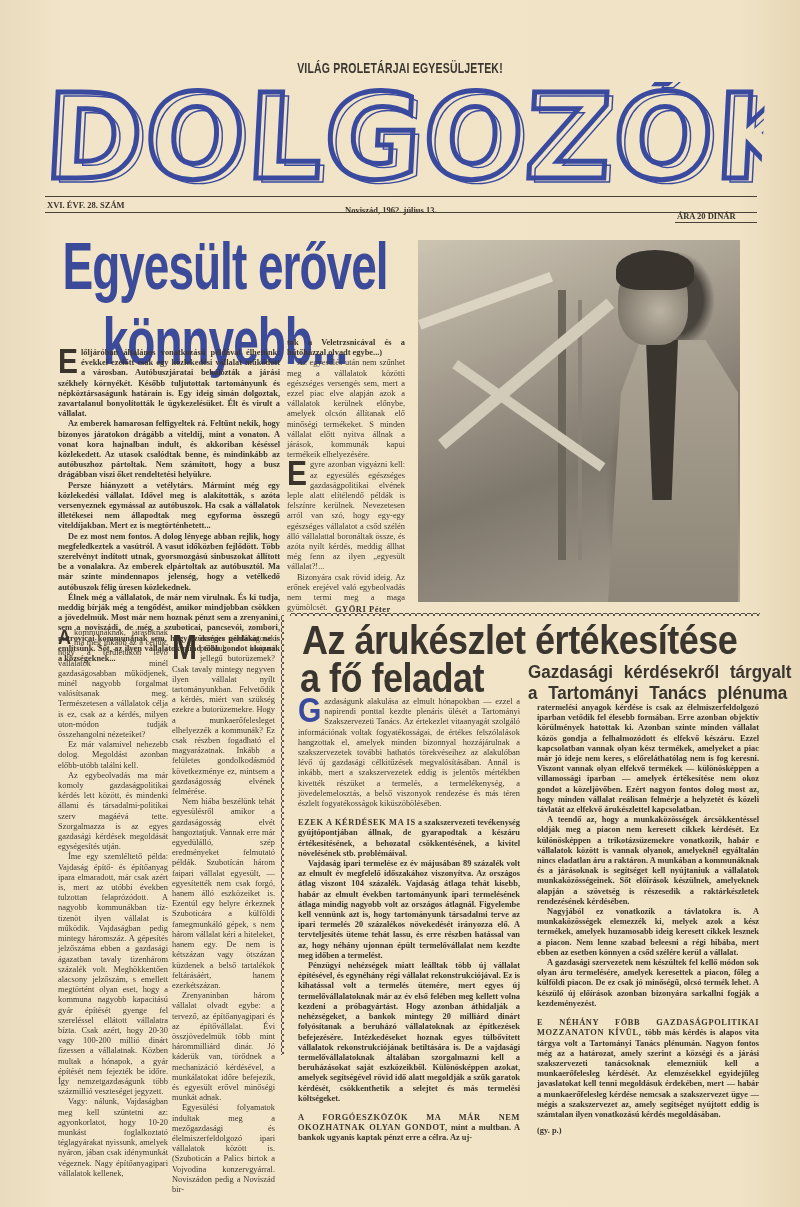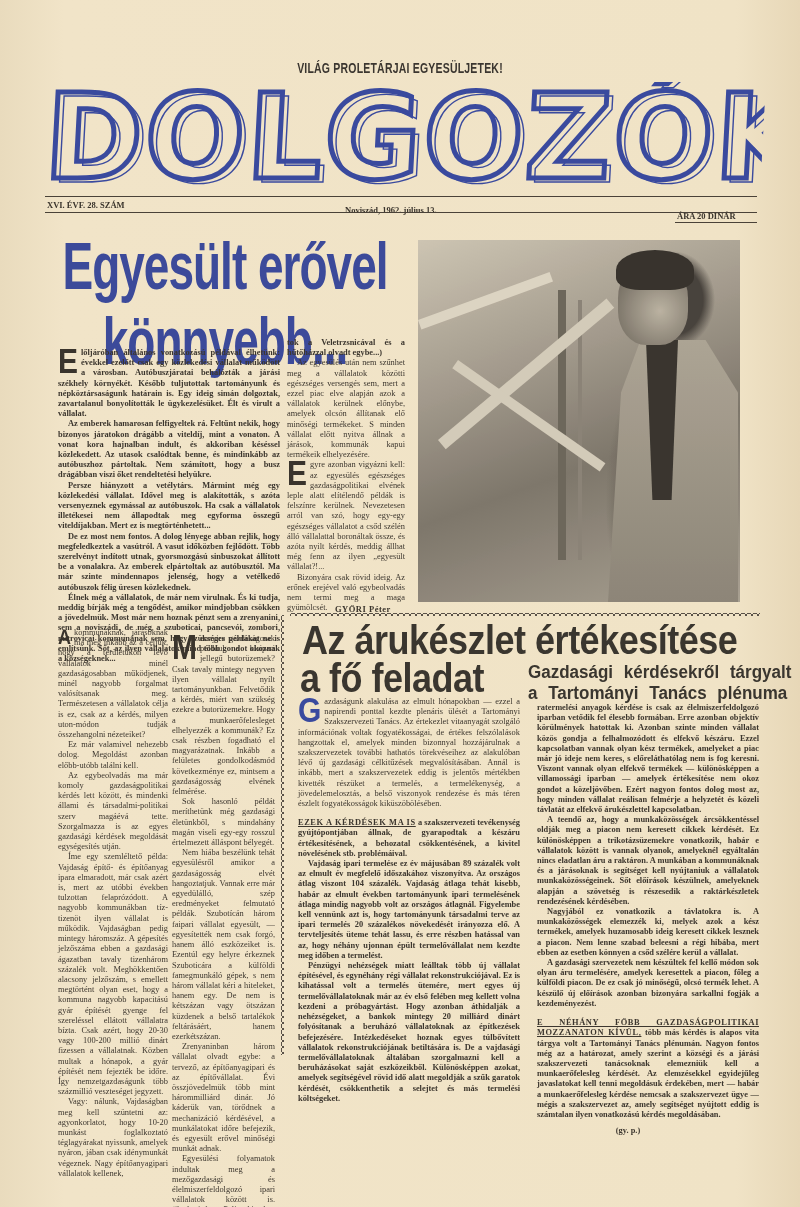--- a/index.html
+++ b/index.html
@@ -79,21 +79,21 @@
     font-family: "Liberation Sans", sans-serif; font-weight: bold;
     color: #3a362f; font-size: 36px; line-height: 38px; letter-spacing: -0.5px;
     transform: scaleY(1.15); transform-origin: top left; white-space: nowrap;
   }
   .sub {
     font-family: "Liberation Sans", sans-serif; font-weight: bold;
     color: #3a362f; font-size: 17px; line-height: 22px; white-space: nowrap;
     transform: scaleY(1.1); transform-origin: top left; word-spacing: 6px;
   }
   .byline { font-family: "Liberation Serif", serif; font-weight: bold; font-size: 8.5px; letter-spacing: 0.5px; }
-  .caps-lead { font-weight: bold; letter-spacing: 0.6px; text-decoration: underline; }
+  .caps-lead { font-weight: bold; letter-spacing: 0.6px; }
 </style>
 </head>
 <body>
 
 <div class="page">
 
   <div class="abs motto">VILÁG PROLETÁRJAI EGYESÜLJETEK!</div>
   <div class="abs mast">
     <span>DOLGOZÓK</span>
     <div class="mast-inner">DOLGOZÓK</div>
@@ -143,40 +143,40 @@
 
   <div class="abs col" style="left:58px; top:628px; width:110px;">
     <p class="noind"><span class="dropcap dark" style="font-size:18px;line-height:16px;">A</span><span>kommunáknak, járásoknak ma még inkább az a céljuk, hogy a területükön levő vállalatok minél gazdaságosabban működjenek, minél nagyobb forgalmat valósítsanak meg. Természetesen a vállalatok célja is ez, csak az a kérdés, milyen uton-módon tudják összehangolni nézeteiket?</span></p>
     <p>Ez már valamivel nehezebb dolog. Megoldást azonban előbb-utóbb találni kell.</p>
     <p>Az egybeolvadás ma már komoly gazdaságpolitikai kérdés lett között, és mindenki állami és társadalmi-politikai szerv magáévá tette. Szorgalmazza is az egyes gazdasági kérdések megoldását egységesítés utján.</p>
     <p>Íme egy szemléltető példa: Vajdaság építő- és építőanyag ipara elmaradott, már csak azért is, mert az utóbbi években tulzottan felaprózódott. A nagyobb kommunákban tíz-tizenöt ilyen vállalat is működik. Vajdaságban pedig mintegy háromszáz. A gépesítés jelzőszáma ebben a gazdasági ágazatban tavaly tizenhárom százalék volt. Meghökkentően alacsony jelzőszám, s emellett megtörtént olyan eset, hogy a kommuna nagyobb kapacitású gyár építését gyenge fel szereléssel ellátott vállalatra bízta. Csak azért, hogy 20-30 vagy 100-200 millió dinárt fizessen a vállalatnak. Közben multak a hónapok, a gyár építését nem fejezték be időre. Így nemzetgazdaságunk több százmillió veszteséget jegyzett.</p>
     <p>Vagy: nálunk, Vajdaságban meg kell szüntetni az: agyonkorlatot, hogy 10-20 munkást foglalkoztató téglagyárakat nyissunk, amelyek nyáron, jában csak idénymunkát végeznek. Nagy építőanyagipari vállalatok kellenek,</p>
   </div>
   <div class="abs col" style="left:172px; top:628px; width:103px;">
     <p class="noind" style="margin-top:6px;"><span class="dropcap dark">M</span><span>ennyire gazdaságosak például a kisipari jellegű butorüzemek? Csak tavaly mintegy negyven ilyen vállalat nyílt tartományunkban. Felvetődik a kérdés, miért van szükség ezekre a butorüzemekre. Hogy a munkaerőfelesleget elhelyezzék a kommunák? Ez csak részben fogadható el magyarázatnak. Inkább a felületes gondolkodásmód következménye ez, mintsem a gazdaságosság elvének felmérése.</span></p>
-    <p>Sok hasonló példát meríthetünk még gazdasági életünkből, s mindahány magán viseli egy-egy rosszul értelmezett álláspont bélyegét.</p>
     <p>Nem hiába beszélünk tehát egyesülésről amikor a gazdaságosság elvét hangoztatjuk. Vannak erre már egyedülálló, szép eredményeket felmutató példák. Szubotícán három faipari vállalat egyesült, — egyesítették nem csak forgó, hanem álló eszközeiket is. Ezentúl egy helyre érkeznek Szuboticára a külföldi famegmunkáló gépek, s nem három vállalat kéri a hiteleket, hanem egy. De nem is kétszázan vagy ötszázan küzdenek a belső tartalékok feltárásáért, hanem ezerkétszázan.</p>
     <p>Zrenyaninban három vállalat olvadt egybe: a tervező, az építőanyagipari és az építővállalat. Évi összjövedelmük több mint hárommilliárd dinár. Jó káderük van, törődnek a mechanizáció kérdésével, a munkálatokat időre befejezik, és egyesült erővel minőségi munkát adnak.</p>
     <p>Egyesülési folyamatok indultak meg a mezőgazdasági és élelmiszerfeldolgozó ipari vállalatok között is. (Szuboticán a Palics birtok a Vojvodina konzervgyárral. Noviszádon pedig a Noviszád bir-</p>
   </div>
 
   <div class="abs h2" style="left:302px; top:618px;">Az árukészlet értékesítése</div>
   <div class="abs h2" style="left:300px; top:656px;">a fő feladat</div>
   <div class="abs sub" style="left:528px; top:660px;">Gazdasági kérdésekről tárgyalt</div>
   <div class="abs sub" style="left:528px; top:681px;">a Tartományi Tanács plénuma</div>
 
   <div class="abs col" style="left:298px; top:697px; width:222px;">
     <p class="noind"><span class="dropcap blue">G</span><span>azdaságunk alakulása az elmult hónapokban — ezzel a napirendi ponttal kezdte plenáris ülését a Tartományi Szakszervezeti Tanács. Az értekezlet vitaanyagát szolgáló információnak voltak fogyatékosságai, de értékes felszólalások hangzottak el, amelyek minden bizonnyal hozzájárulnak a szakszervezetek további hathatós törekvéseihez az alakulóban lévő új gazdasági célkitűzések megvalósításában. Annál is inkább, mert a szakszervezetek eddig is jelentős mértékben kivették részüket a termelés, a termelékenység, a jövedelemelosztás, a belső viszonyok rendezése és más téren észlelt fogyatékosságok kiküszöbölésében.</span></p>
     <p class="noind" style="margin-top:9px;"><span class="caps-lead">EZEK A KÉRDÉSEK MA IS</span> <span class="bold">a szakszervezeti tevékenység gyújtópontjában állnak, de gyarapodtak a készáru értékesítésének, a behozatal csökkentésének, a kivitel növelésének stb. problémáival.</span></p>
     <p class="bold">Vajdaság ipari termelése ez év májusában 89 százalék volt az elmult év megfelelő időszakához viszonyítva. Az országos átlag viszont 104 százalék. Vajdaság átlaga tehát kisebb, habár az elmult években tartományunk ipari termelésének átlaga mindig nagyobb volt az országos átlagnál. Figyelembe kell vennünk azt is, hogy tartományunk társadalmi terve az ipari termelés 20 százalékos növekedését irányozza elő. A tervteljesítés üteme tehát lassu, és erre részben hatással van az, hogy néhány ujonnan épült termelővállalat nem kezdte meg időben a termelést.</p>
     <p class="bold">Pénzügyi nehézségek miatt leálltak több új vállalat építésével, és egynéhány régi vállalat rekonstrukciójával. Ez is kihatással volt a termelés ütemére, mert egyes új termelővállalatoknak már az év első felében meg kellett volna kezdeni a próbagyártást. Hogy azonban áthidalják a nehézségeket, a bankok mintegy 20 milliárd dinárt folyósítanak a beruházó vállalatoknak az építkezések befejezésére. Intézkedéseket hoznak egyes túlbővített vállalatok rekonstrukciójának betiltására is. De a vajdasági termelővállalatoknak általában szorgalmazni kell a beruházásokat saját eszközeikből. Különösképpen azokat, amelyek segítségével rövid idő alatt megoldják a szűk garatok kérdését, csökkenthetik a selejtet és más termelési költségeket.</p>
+    <p class="noind" style="margin-top:9px;"><span class="caps-lead">A FORGÓESZKÖZÖK MA MÁR NEM OKOZHATNAK OLYAN GONDOT,</span> <span class="bold">mint a multban. A bankok ugyanis kaptak pénzt erre a célra. Az uj-</span></p>
   </div>
 
   <div class="abs col" style="left:537px; top:703px; width:222px;">
     <p class="noind bold">ratermelési anyagok kérdése is csak az élelmiszerfeldolgozó iparban vetődik fel élesebb formában. Erre azonban objektív körülmények hatottak ki. Azonban szinte minden vállalat közös gondja a felhalmozódott és elfekvő készáru. Ezzel kapcsolatban vannak olyan kész termékek, amelyeket a piac már jó ideje nem keres, s előreláthatólag nem is fog keresni. Viszont vannak olyan elfekvő termékek — különösképpen a villamossági iparban — amelyek értékesítése nem okoz gondot a közeljövőben. Ezért nagyon fontos dolog most az, hogy minden vállalat reálisan felmérje a helyzetét és közeli távlatát az elfekvő árukészlettel kapcsolatban.</p>
     <p class="bold">A teendő az, hogy a munkaközösségek árcsökkentéssel oldják meg a piacon nem keresett cikkek kérdését. Ez különösképpen a trikotázsüzemekre vonatkozik, habár e vállalatok között is vannak olyanok, amelyeknél egyáltalán nincs eladatlan áru a raktáron. A munkában a kommunáknak és a járásoknak is segítséget kell nyújtaniuk a vállalatok munkaközösségeinek. Sőt előírások készülnek, amelyeknek alapján a szövetség is részesedik a raktárkészletek rendezésének kérdésében.</p>
     <p class="bold">Nagyjából ez vonatkozik a távlatokra is. A munkaközösségek elemezzék ki, melyek azok a kész termékek, amelyek huzamosabb ideig keresett cikkek lesznek a piacon. Nem lenne szabad beleesni a régi hibába, mert ebben az esetben könnyen a csőd szélére kerül a vállalat.</p>
     <p class="bold">A gazdasági szervezetek nem készültek fel kellő módon sok olyan áru termelésére, amelyek keresettek a piacon, főleg a külföldi piacon. De ez csak jó minőségű, olcsó termék lehet. A készülő új előírások azonban bizonyára sarkallni fogják a kezdeményezést.</p>
     <p class="noind" style="margin-top:9px;"><span class="caps-lead">E NÉHÁNY FŐBB GAZDASÁGPOLITIKAI MOZZANATON KÍVÜL,</span> <span class="bold">több más kérdés is alapos vita tárgya volt a Tartományi Tanács plénumán. Nagyon fontos még az a határozat, amely szerint a községi és a járási szakszervezeti tanácsoknak elemezniük kell a munkaerőfelesleg kérdését. Az elemzésekkel egyidejűleg javaslatokat kell tenni megoldásuk érdekében, mert — habár a munkaerőfelesleg kérdése nemcsak a szakszervezet ügye — mégis a szakszervezet az, amely segítséget nyújtott eddig is számtalan ilyen vonatkozású kérdés megoldásában.</span></p>
-    <p class="noind bold" style="text-align:center; margin-top:6px; padding-right:40px;">(gy. p.)</p>
+    <p class="noind bold" style="text-align:left; margin-top:6px; padding-right:40px;">(gy. p.)</p>
   </div>
 
 </div>
 
 </body></html>

